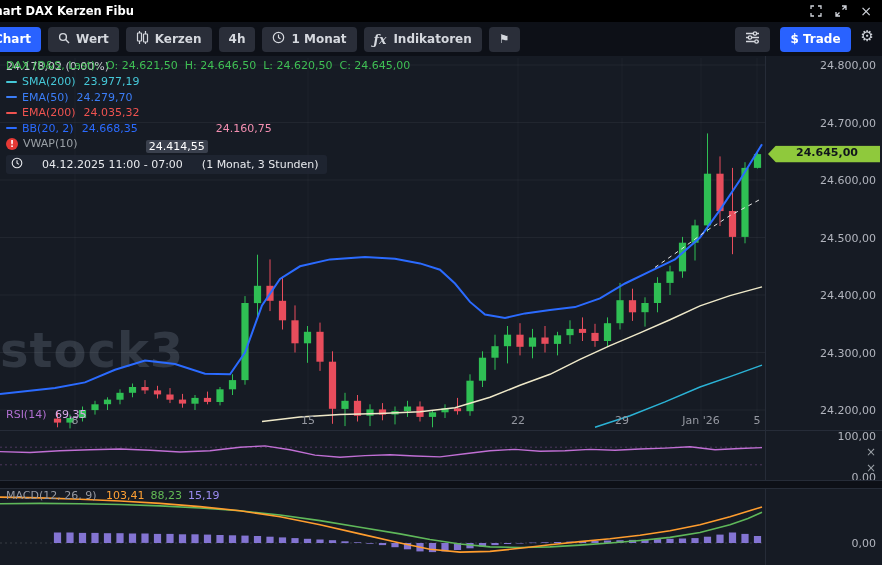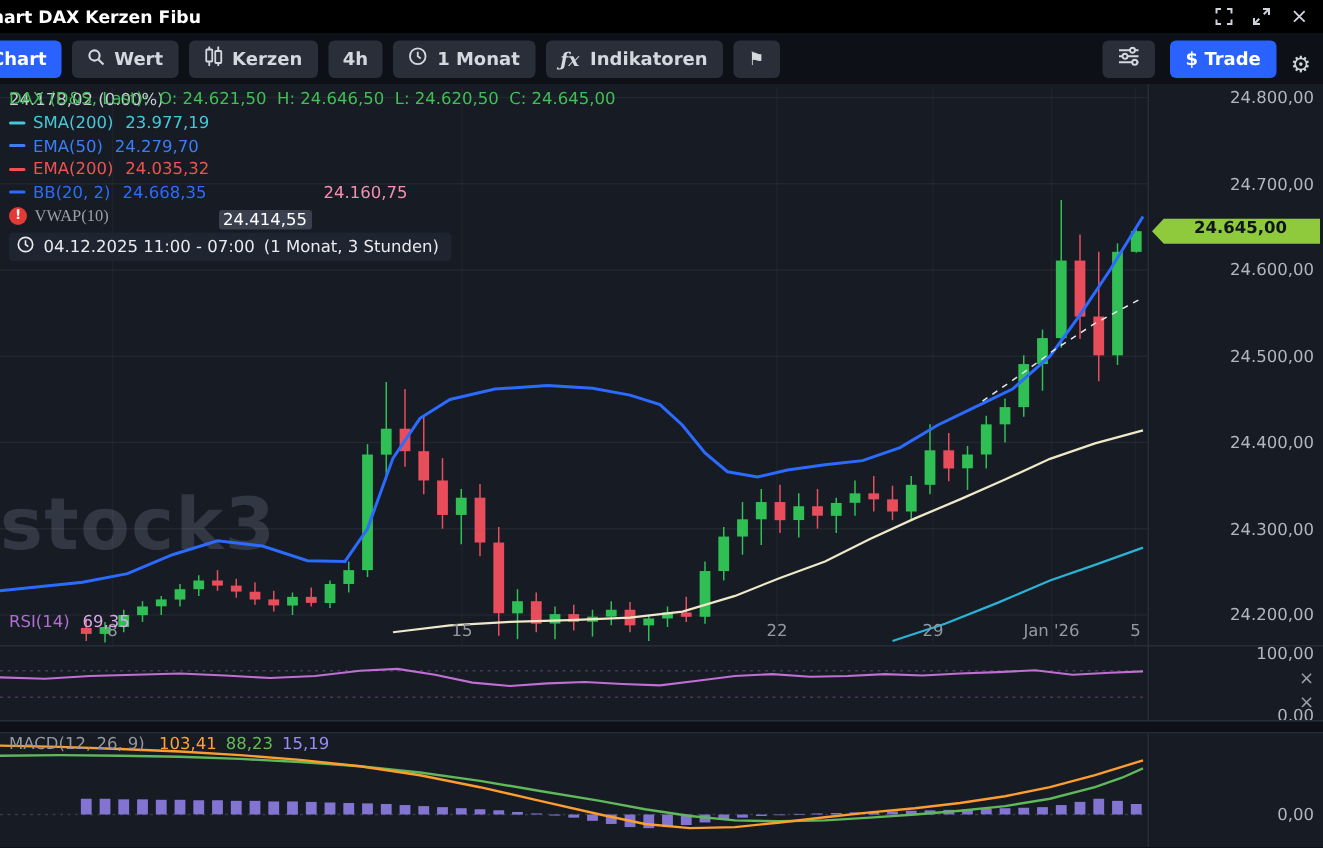--- a/index.html
+++ b/index.html
@@ -13,21 +13,21 @@
   .tb-ico{display:inline-flex;cursor:pointer}
   .close-x{font-size:14px;line-height:1;cursor:pointer}
 
   
   .toolbar{position:absolute;top:22px;left:0;right:0;height:34px;background:#0d1017;display:flex;align-items:center;gap:7px;z-index:6;}
   .tbtn{height:25px;padding:0 10px;background:#2a2e39;border:none;border-radius:4px;color:#d5d8de;
         font:600 12px "DejaVu Sans","Liberation Sans",sans-serif;display:inline-flex;align-items:center;gap:6px;cursor:pointer;white-space:nowrap}
   .tbtn.blue{background:#2962ff;color:#fff}
   .chart-btn{margin-left:-16px}
   .fx{font-style:italic;font-family:"DejaVu Serif","Liberation Serif",serif;font-size:12.5px;margin-right:1px}
-  .toolbar-right{margin-left:auto;display:flex;align-items:flex-end;gap:10px;padding-right:8px}
+  .toolbar-right{margin-left:auto;display:flex;align-items:flex-start;gap:10px;padding-right:8px}
   .gear-ico{font-size:15px;color:#cfd3da;cursor:pointer}
 
   
   .watermark{position:absolute;left:0;top:322px;font-size:48px;font-weight:bold;letter-spacing:1px;
              color:rgba(128,140,160,0.26);z-index:0;}
   #chart-svg{position:absolute;left:0;top:0;z-index:1;}
 
   .axis-col{position:absolute;left:765px;top:56px;right:0;bottom:0;background:#161b24;border-left:1px solid #262c38;
             z-index:2;font-size:11px;color:#b2b5be;}
   .axis-label{position:absolute;right:6px;transform:translateY(-50%);white-space:nowrap}
@@ -43,21 +43,21 @@
   .legend{position:absolute;left:6px;top:59px;z-index:4;font-size:11px;}
   .lg-row1{position:relative;height:15px;}
   .lg-gray{position:absolute;left:0;top:1px;color:#c9ccd3;white-space:pre}
   .lg-green{position:absolute;left:0;top:0;color:#3fbf54;white-space:pre}
   .lg-row{height:15.5px;display:flex;align-items:center;gap:5px;white-space:nowrap;cursor:pointer}
   .lg-dash{width:11px;height:2px;border-radius:1px;display:inline-block}
   .lg-val{margin-left:3px}
   .lg-badge{background:#3a404d;padding:0 3px;border-radius:2px}
   .warn-ico{width:12px;height:12px;border-radius:50%;background:#e53935;color:#fff;font-size:9px;font-weight:bold;
             display:inline-flex;align-items:center;justify-content:center}
-  .time-chip{margin-top:3px;display:inline-flex;align-items:center;gap:6px;background:rgba(32,37,50,0.92);
+  .time-chip{margin-top:3px;display:inline-flex;align-items:center;gap:19px;background:rgba(32,37,50,0.92);
              border-radius:3px;padding:2px 8px 2px 5px;color:#e8eaee;}
 
   
   .sep-1{position:absolute;left:0;right:0;top:430px;height:1px;background:#262c38;z-index:3}
   .sep-2{position:absolute;left:0;right:0;top:480px;height:7px;background:#0d1017;border-top:1px solid #262c38;border-bottom:1px solid #262c38;z-index:3}
   .pane-label{position:absolute;z-index:4;font-size:11px;white-space:nowrap}
   #rsi-label{left:6px;top:408px}
   #macd-label{left:6px;top:489px}
   .rsi-name{color:#b06fd0}.rsi-val{color:#d7a9e6;margin-left:5px}
   .macd-name{color:#9598a1}
@@ -390,21 +390,21 @@
         </div>
         <div class="lg-row">
           <span class="lg-dash" style="background: rgb(43, 107, 255);"></span>
           <span style="color: rgb(43, 107, 255);">BB(20, 2)</span>
           <span class="lg-val" style="color: rgb(43, 107, 255);">24.668,35</span>
           <span class="lg-val lg-badge" style="color: rgb(255, 255, 255); margin-top: 36px;">24.414,55</span>
           <span class="lg-val" style="color: rgb(244, 143, 177);">24.160,75</span>
         </div>
         <div class="lg-row">
           <span class="warn-ico">!</span>
-          <span style="color: rgb(154, 160, 166); font-family: Liberation Serif, serif;">VWAP(10)</span>
+          <span style="color: rgb(154, 160, 166);">VWAP(10)</span>
         </div>
       </div>
     <div class="time-chip">
       <span><svg width="12" height="12" viewBox="0 0 13 13" fill="none" stroke="currentColor" stroke-width="1.2">
             <circle cx="6.5" cy="6.5" r="5.2"></circle>
             <path d="M6.5 3.5v3l2 1.5"></path>
           </svg></span>
       <span>04.12.2025 11:00 - 07:00</span>
       <span>(1 Monat, 3 Stunden)</span>
     </div>

